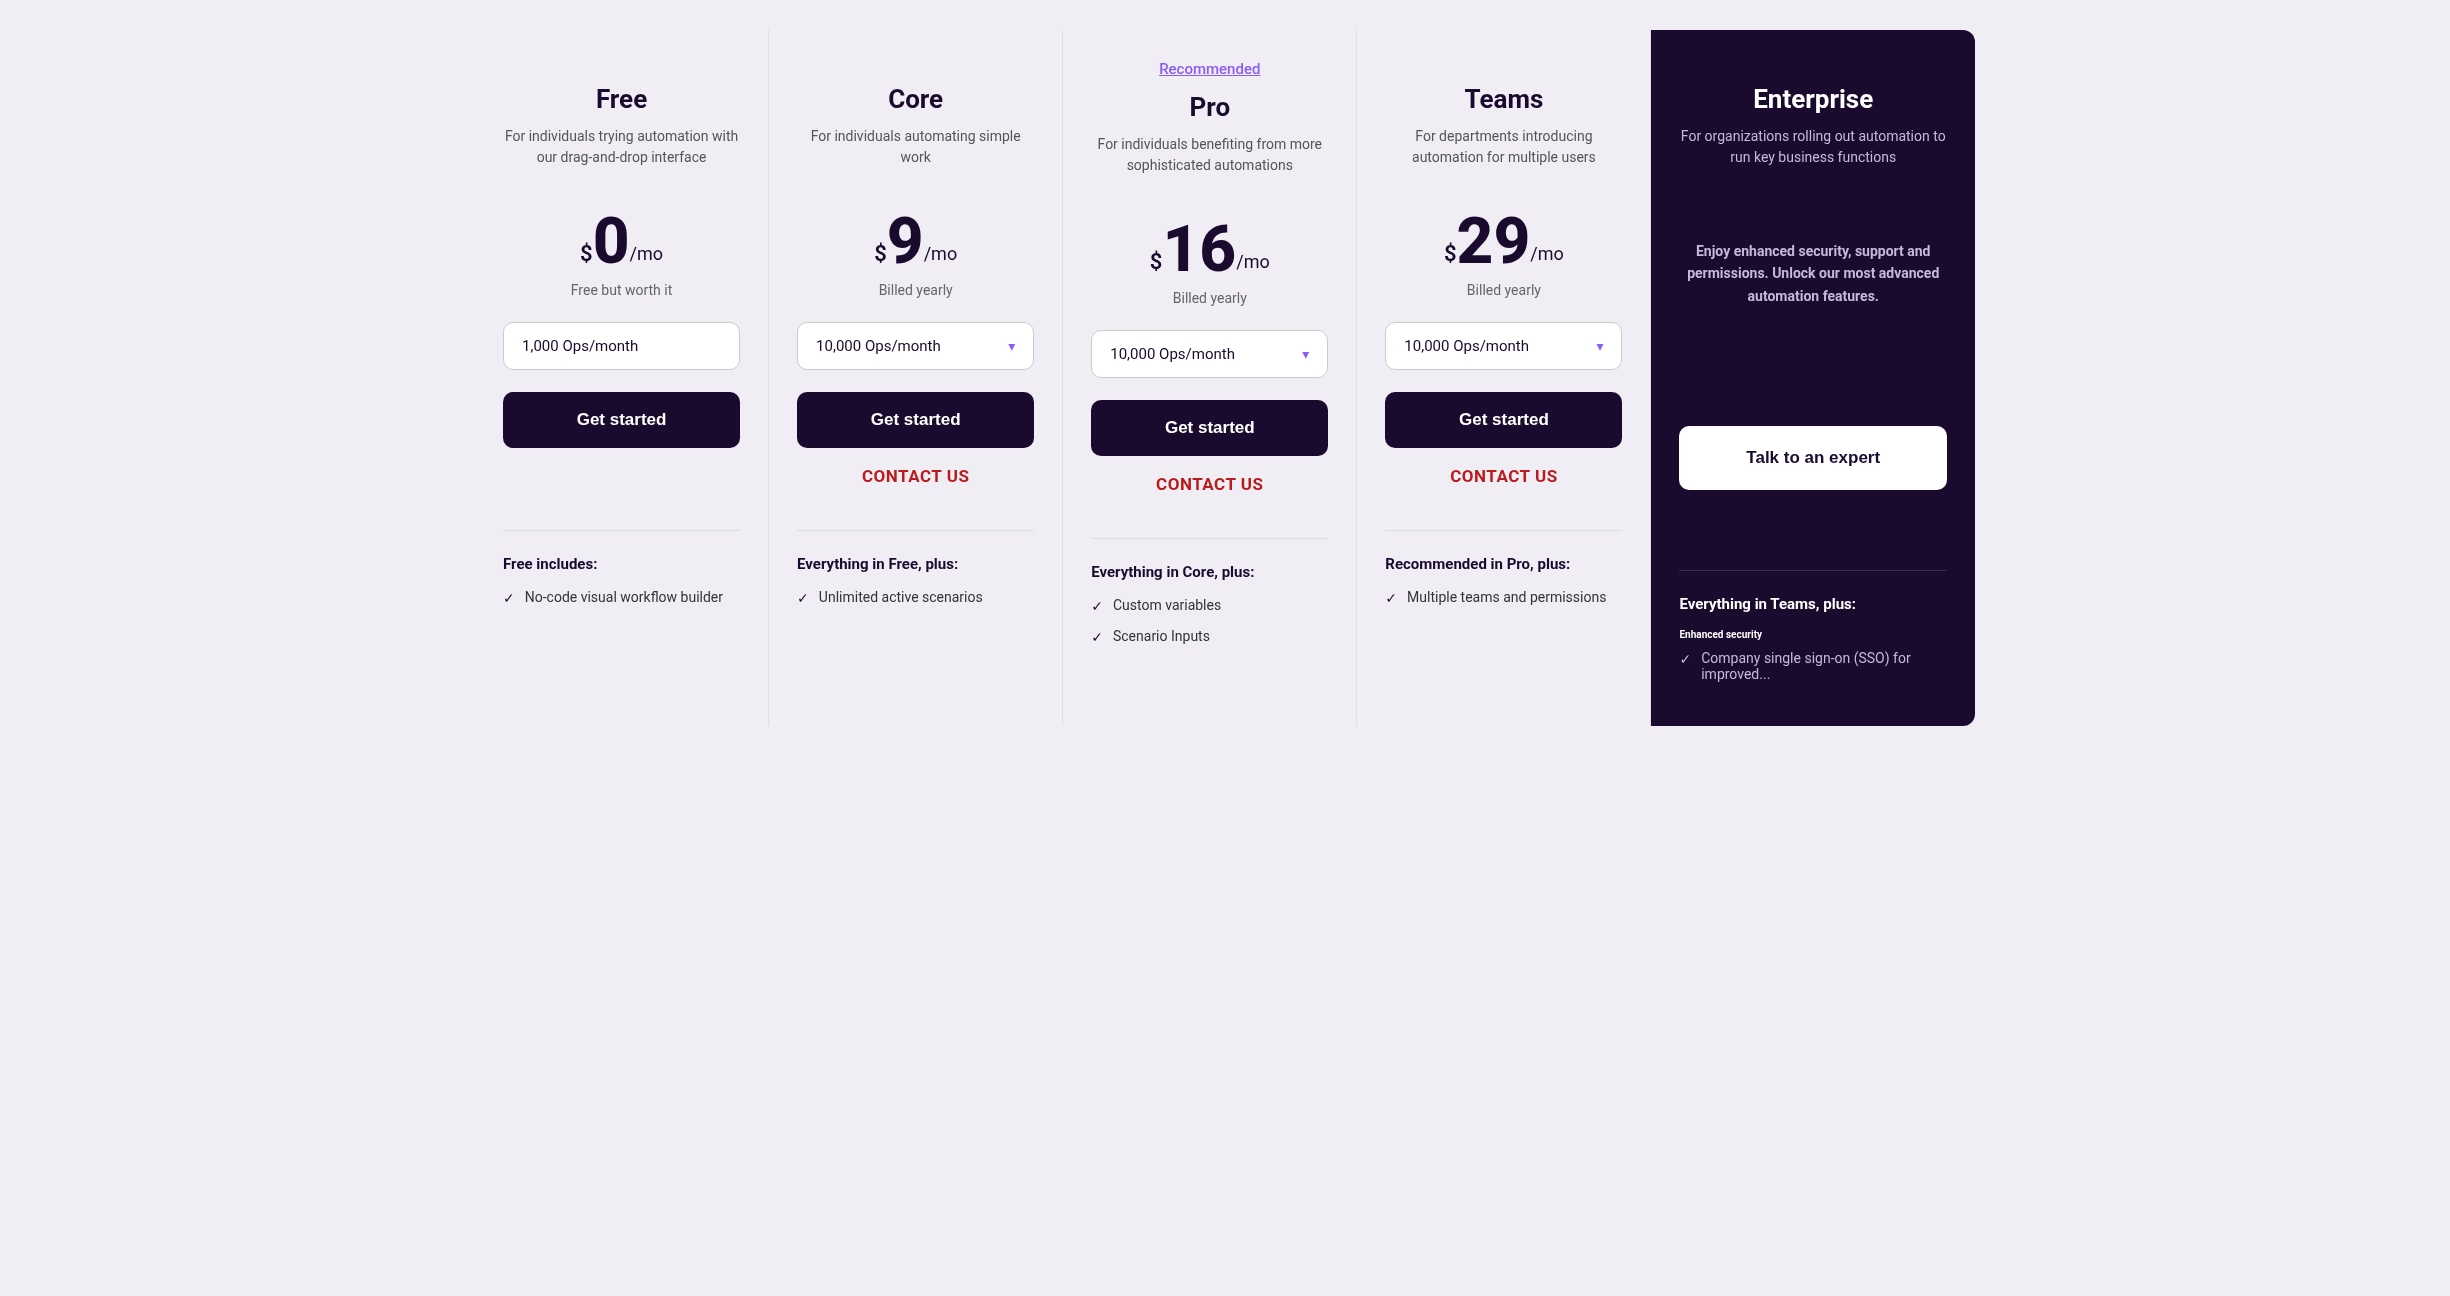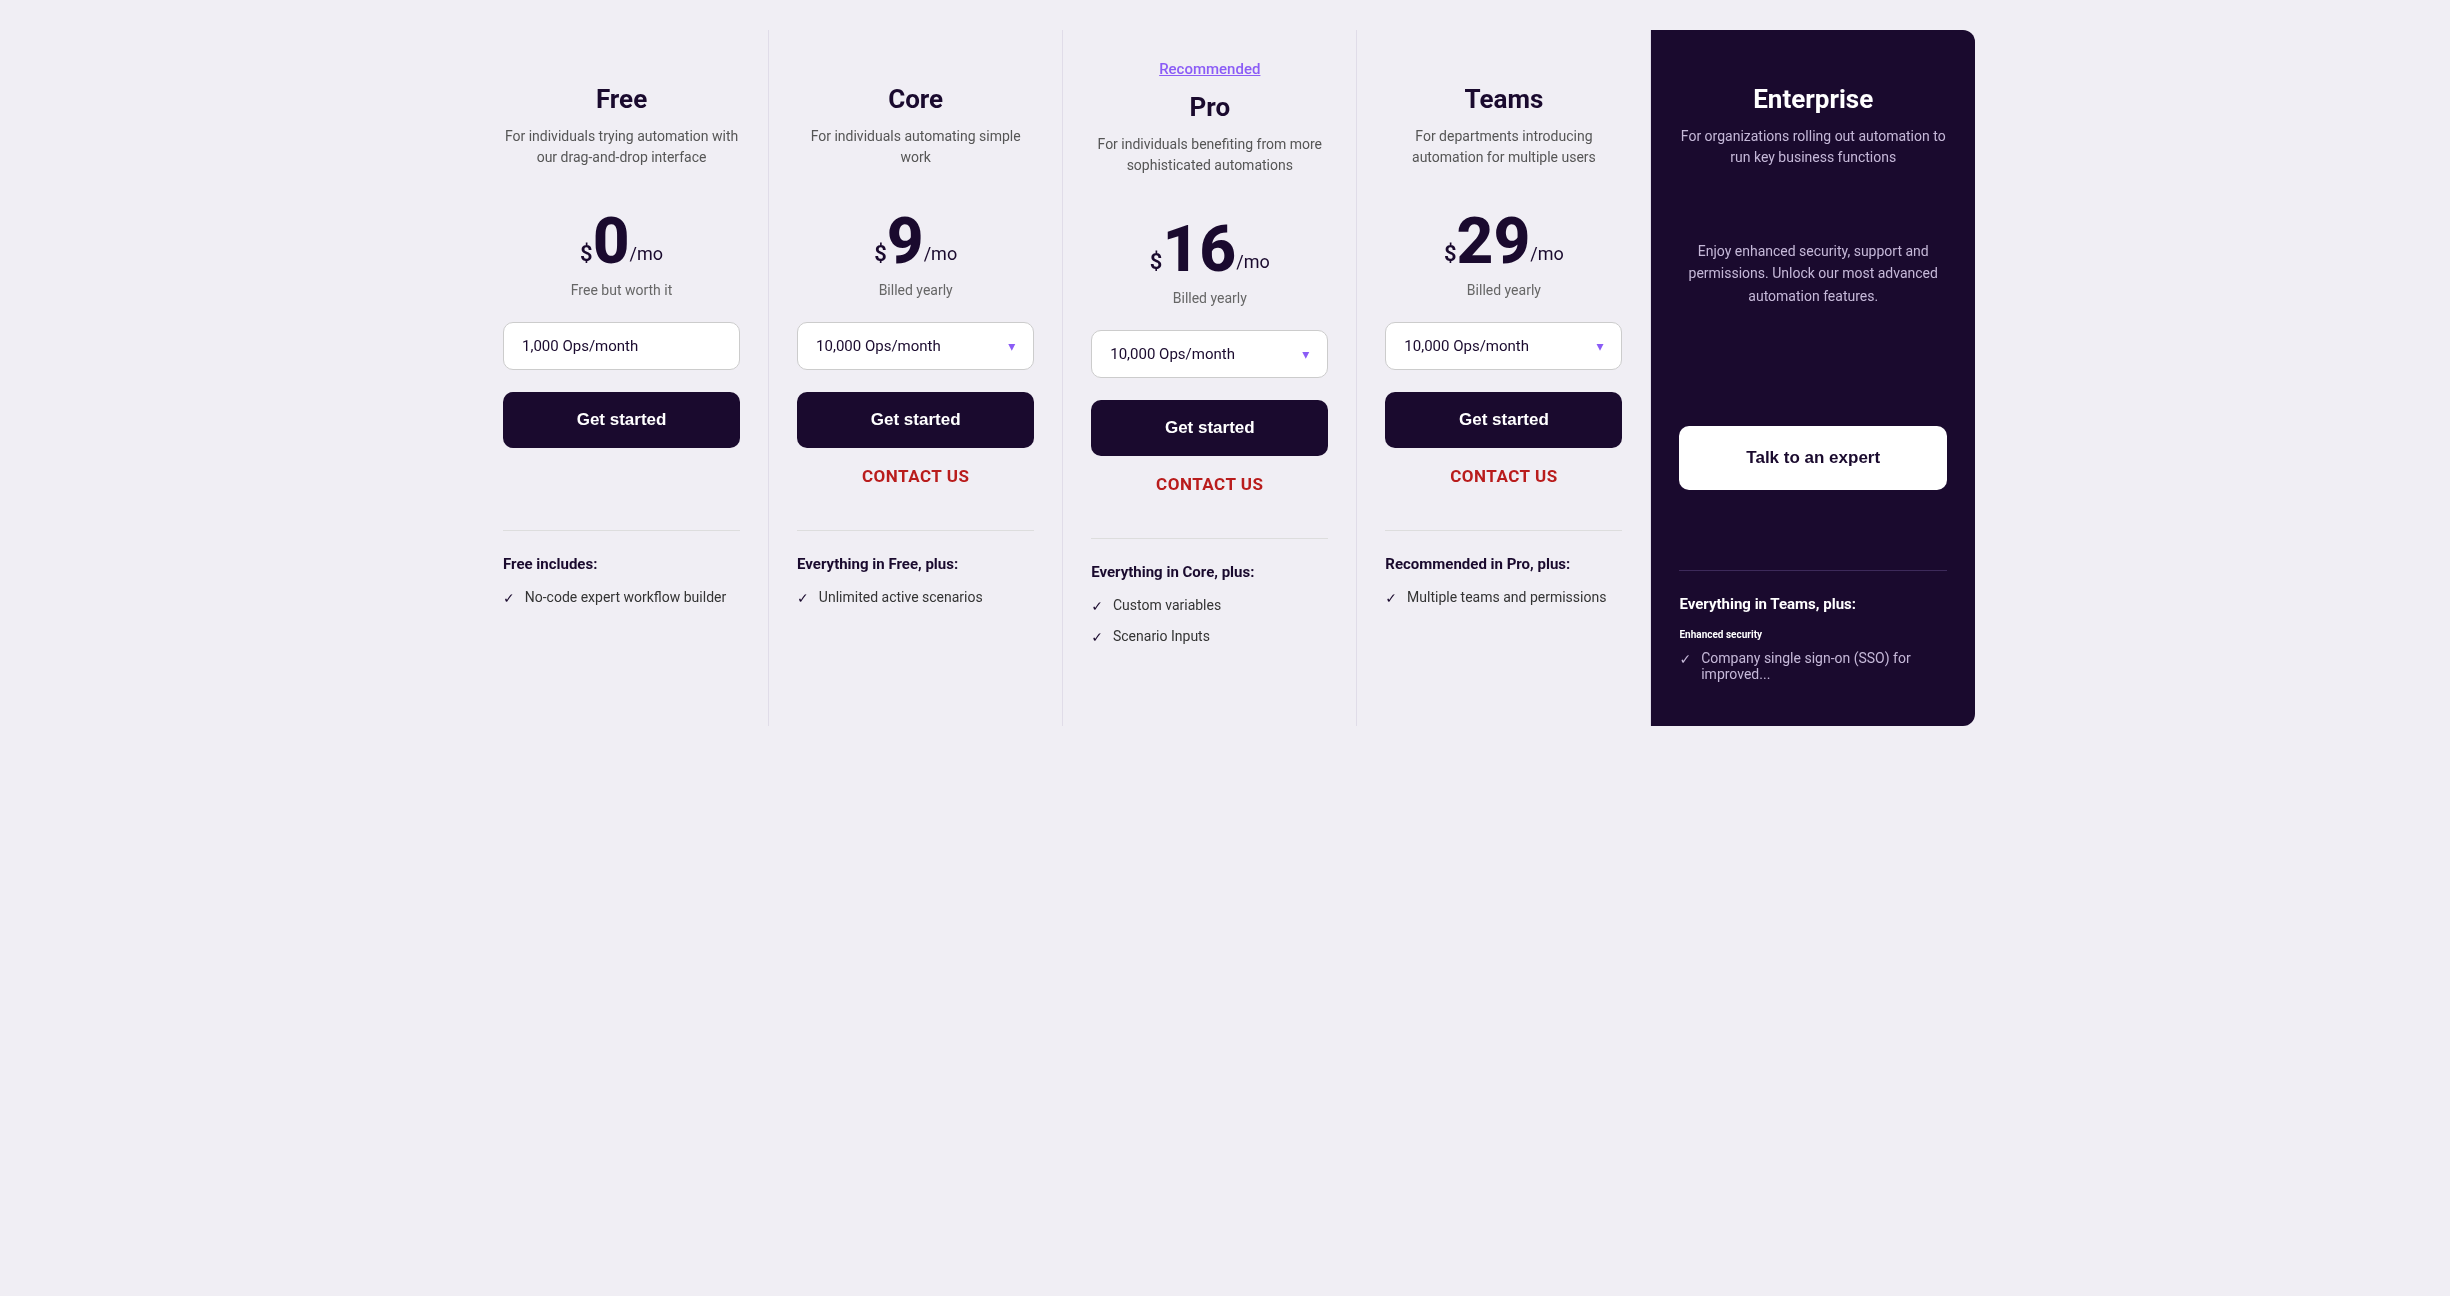--- a/index.html
+++ b/index.html
@@ -213,21 +213,21 @@
     <div class="billed-note">Free but worth it</div>
     <div class="ops-selector no-dropdown">
       <span>1,000 Ops/month</span>
     </div>
     <button class="get-started-btn">Get started</button>
     <div class="contact-us-link"></div>
     <hr class="divider">
     <div class="features-header">Free includes:</div>
     <div class="feature-item">
       <span class="check-icon">✓</span>
-      <span>No-code expert workflow builder</span>
+      <span>No-code visual workflow builder</span>
     </div>
   </div>
 
   <div class="plan-card">
     <div class="placeholder-space"></div>
     <div class="plan-name">Core</div>
     <div class="plan-description">For individuals automating simple work</div>
     <div class="price-row">
       <span class="price-dollar">$</span>
       <span class="price-amount">9</span>
@@ -298,21 +298,21 @@
       <span class="check-icon">✓</span>
       <span>Multiple teams and permissions</span>
     </div>
   </div>
 
   <div class="plan-card enterprise">
     <div class="placeholder-space"></div>
     <div class="plan-name">Enterprise</div>
     <div class="plan-description">For organizations rolling out automation to run key business functions</div>
     <div style="min-height: 30px;"></div>
-    <div style="color: #c5b8d8; text-align: center; font-size: 14px; line-height: 1.6; margin-bottom: 20px;">Enjoy enhanced security, support and permissions. Unlock our most advanced automation features.</div>
+    <div style="color: #c5b8d8; text-align: center; font-size: 14px; line-height: 1.6; margin-bottom: 20px; font-weight: bold;">Enjoy enhanced security, support and permissions. Unlock our most advanced automation features.</div>
     <div style="min-height: 20px;"></div>
     <div style="min-height: 60px;"></div>
     <button class="talk-expert-btn">Talk to an expert</button>
     <div class="contact-us-link" style="min-height: 30px;"></div>
     <hr class="enterprise-divider">
     <div class="features-header">Everything in Teams, plus:</div>
     <div class="enterprise-feature-subheader">Enhanced security</div>
     <div class="feature-item">
       <span class="check-icon">✓</span>
       <span>Company single sign-on (SSO) for improved...</span>

